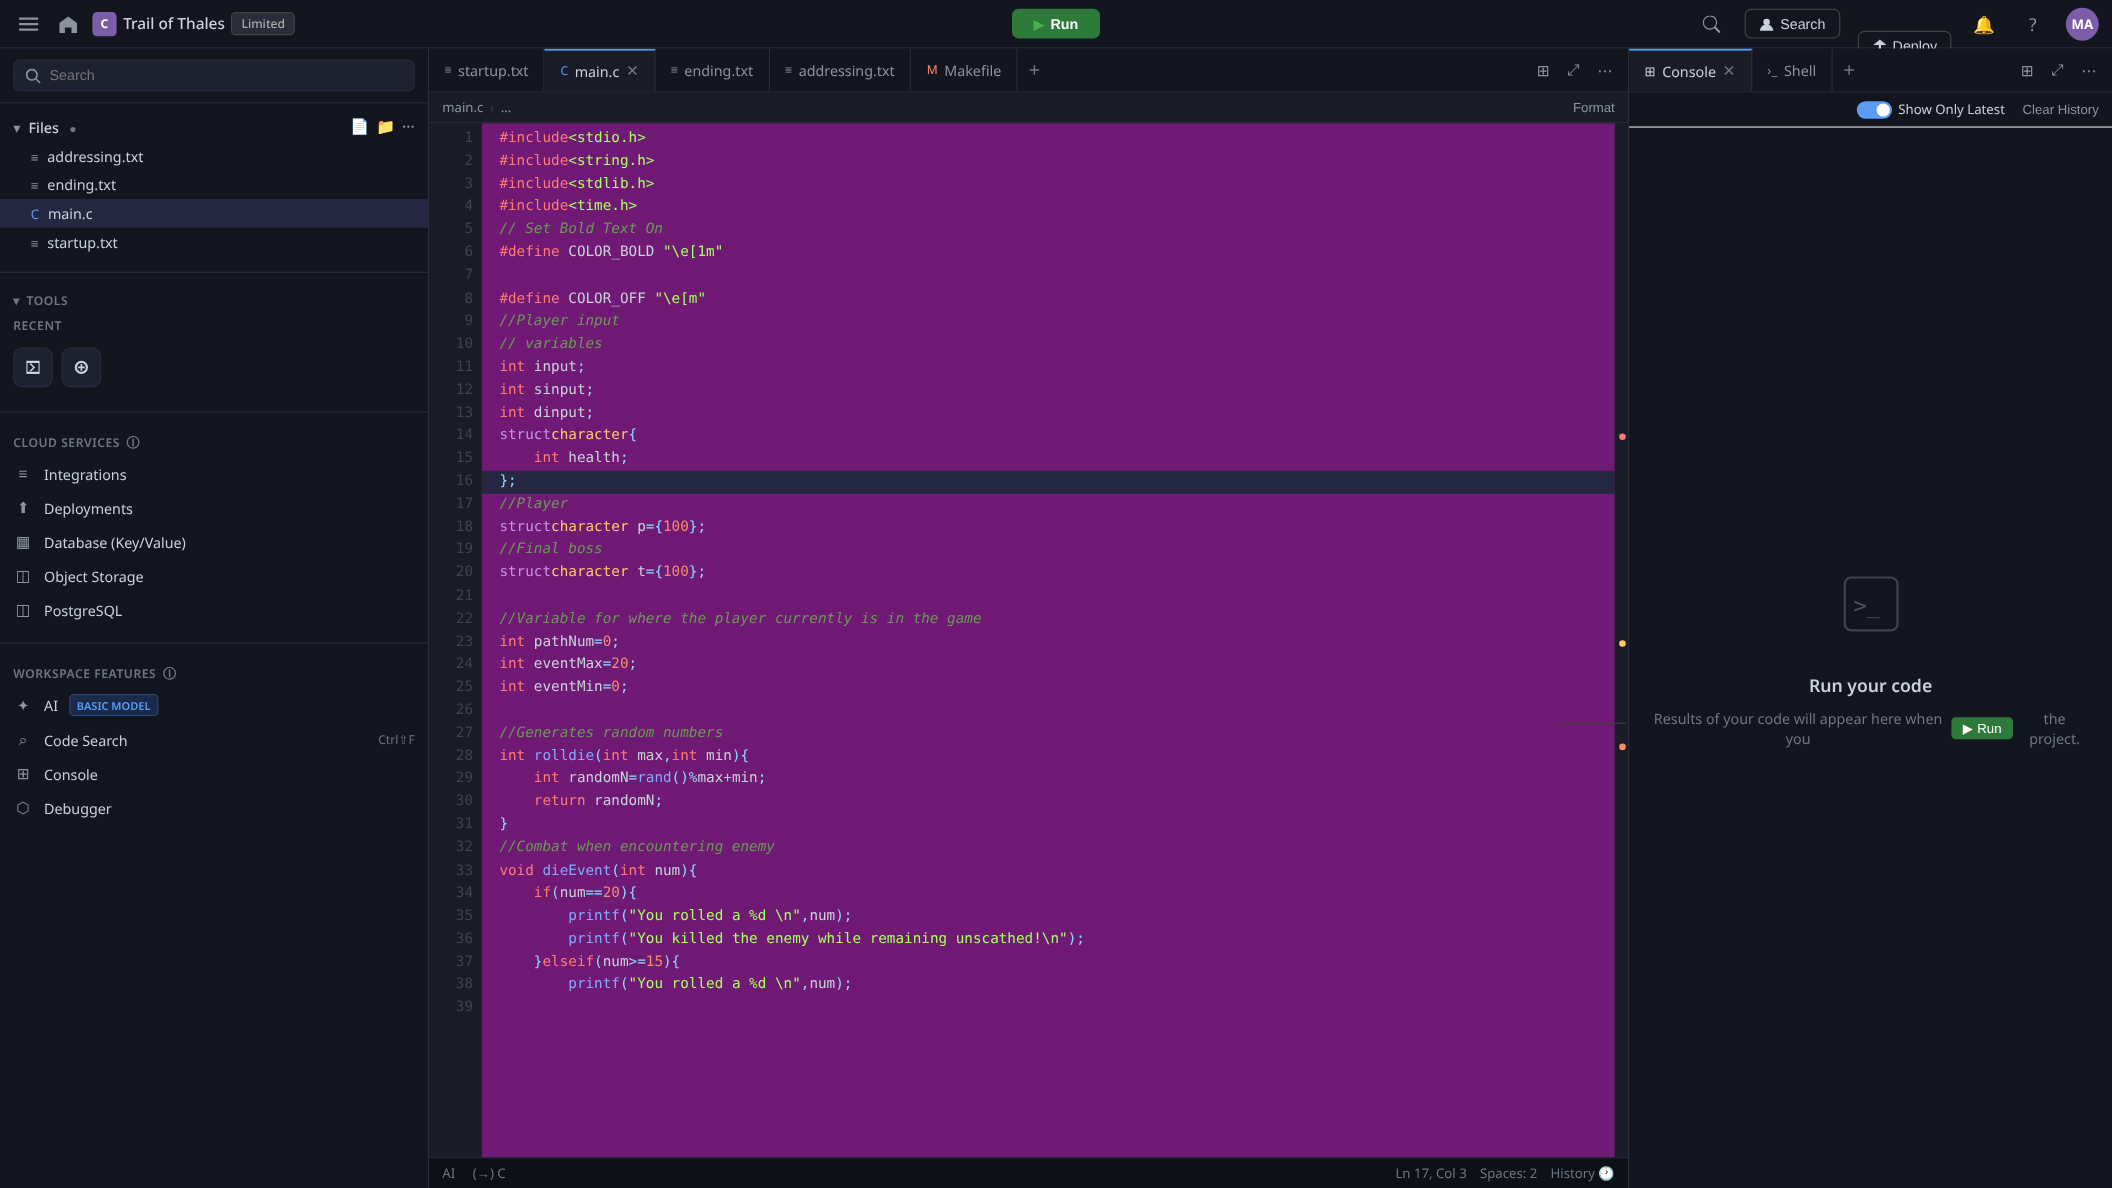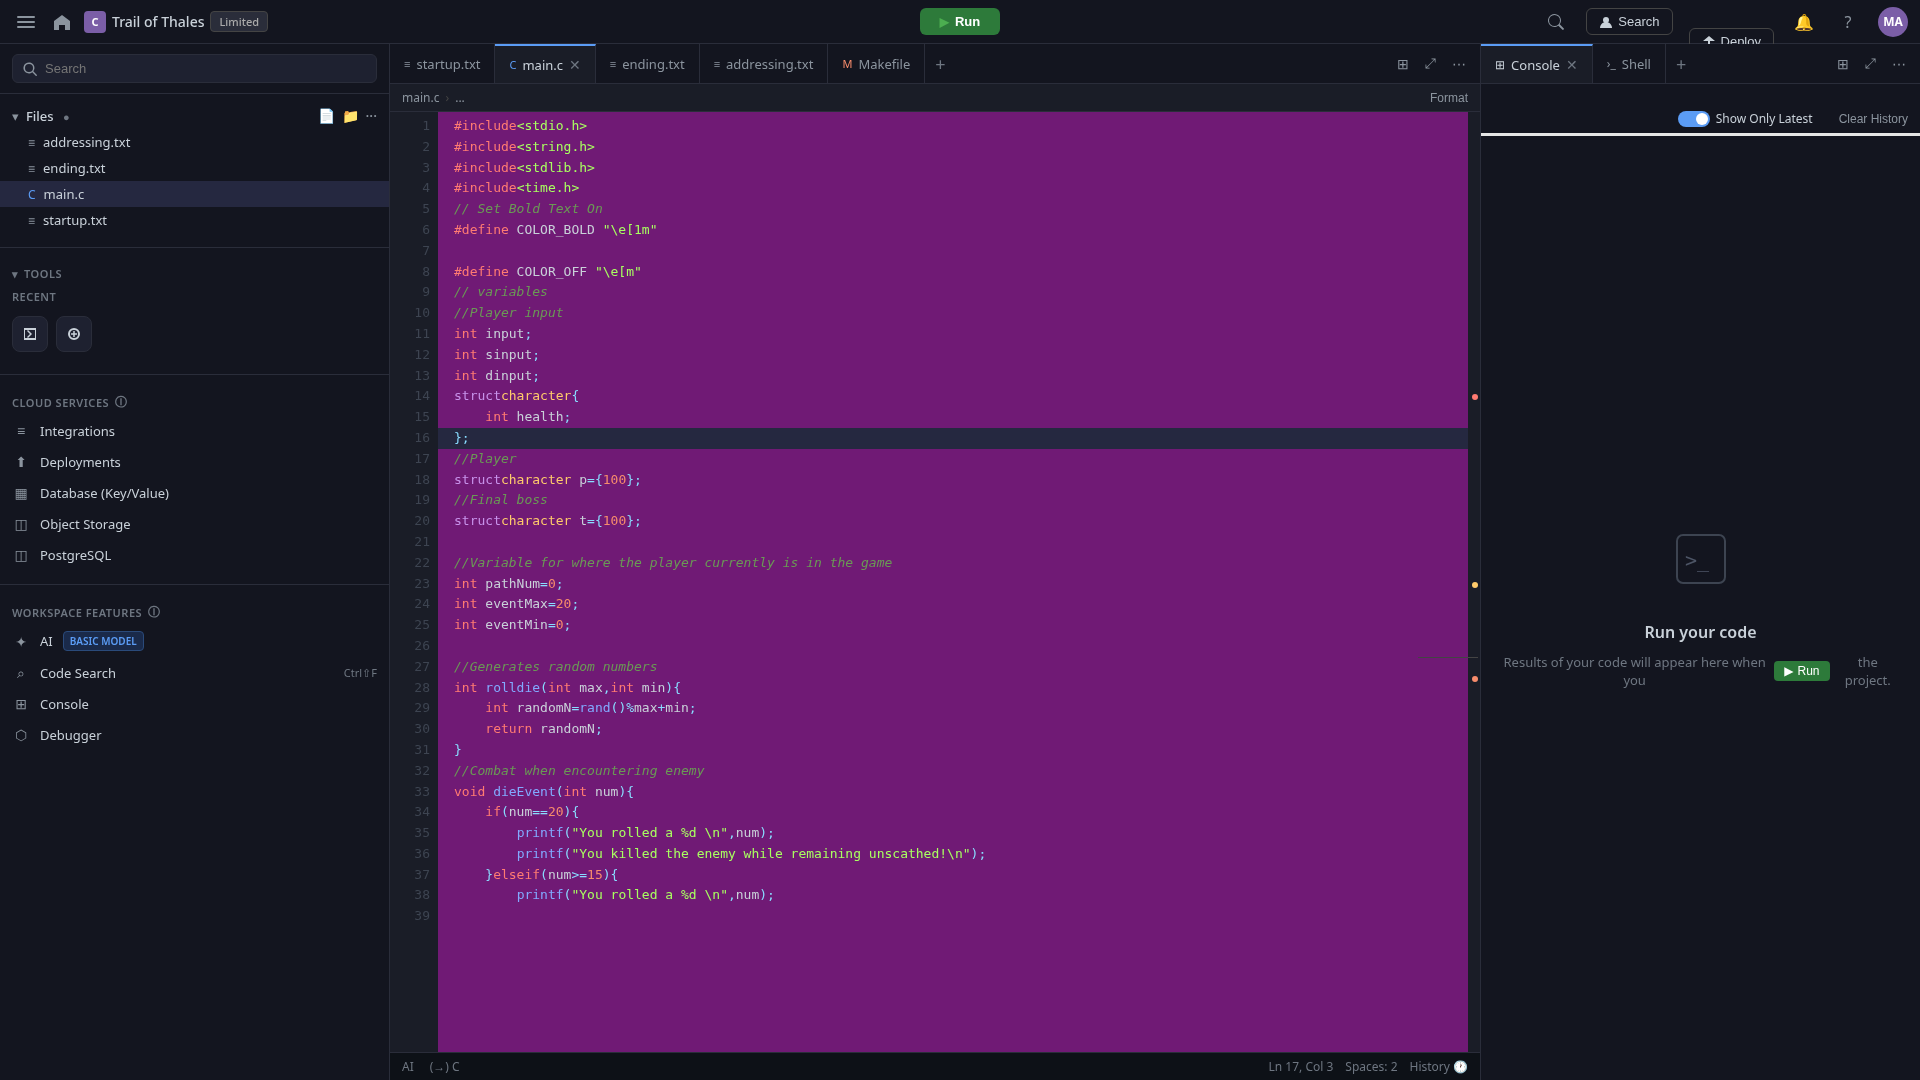--- a/index.html
+++ b/index.html
@@ -490,27 +490,26 @@
     }
     .console-tab-actions {
       margin-left: auto;
       display: flex;
       align-items: center;
       padding: 0 10px;
       gap: 8px;
     }
     .console-toolbar {
       height: 32px;
-      border-bottom: 3px solid #e5e5e5;
+      border-bottom: 1px solid #e5e5e5;
       display: flex;
       align-items: center;
       padding: 0 12px;
-      gap: 26px;
+      gap: 16px;
       flex-shrink: 0;
-      margin-top: 20px;
     }
     .show-latest-toggle {
       display: flex;
       align-items: center;
       gap: 6px;
       margin-left: auto;
       font-size: 12px;
       color: #c9d1d9;
     }
     .toggle-switch {
@@ -864,22 +863,22 @@
         </div>
         <div class="code-content">
           <div class="code-line"><span class="pp">#include</span> <span class="pp-val">&lt;stdio.h&gt;</span></div>
           <div class="code-line"><span class="pp">#include</span> <span class="pp-val">&lt;string.h&gt;</span></div>
           <div class="code-line"><span class="pp">#include</span> <span class="pp-val">&lt;stdlib.h&gt;</span></div>
           <div class="code-line"><span class="pp">#include</span> <span class="pp-val">&lt;time.h&gt;</span></div>
           <div class="code-line"><span class="cm">// Set Bold Text On</span></div>
           <div class="code-line"><span class="pp">#define</span> <span class="var"> COLOR_BOLD </span><span class="str">"\e[1m"</span></div>
           <div class="code-line">&nbsp;</div>
           <div class="code-line"><span class="pp">#define</span> <span class="var"> COLOR_OFF </span><span class="str">"\e[m"</span></div>
+          <div class="code-line"><span class="cm">//Player input</span></div>
           <div class="code-line"><span class="cm">// variables</span></div>
-          <div class="code-line"><span class="cm">//Player input</span></div>
           <div class="code-line"><span class="kw">int</span> <span class="var"> input</span><span class="punct">;</span></div>
           <div class="code-line"><span class="kw">int</span> <span class="var"> sinput</span><span class="punct">;</span></div>
           <div class="code-line"><span class="kw">int</span> <span class="var"> dinput</span><span class="punct">;</span></div>
           <div class="code-line"><span class="kw2">struct</span> <span class="type">character</span> <span class="punct">{</span></div>
           <div class="code-line">&nbsp;&nbsp;&nbsp;&nbsp;<span class="kw">int</span> <span class="var"> health</span><span class="punct">;</span></div>
           <div class="code-line active-line"><span class="punct">};</span></div>
           <div class="code-line"><span class="cm">//Player</span></div>
           <div class="code-line"><span class="kw2">struct</span> <span class="type">character</span> <span class="var"> p</span> <span class="punct">=</span> <span class="punct">{</span><span class="num">100</span><span class="punct">};</span></div>
           <div class="code-line"><span class="cm">//Final boss</span></div>
           <div class="code-line"><span class="kw2">struct</span> <span class="type">character</span> <span class="var"> t</span> <span class="punct">=</span> <span class="punct">{</span><span class="num">100</span><span class="punct">};</span></div>

